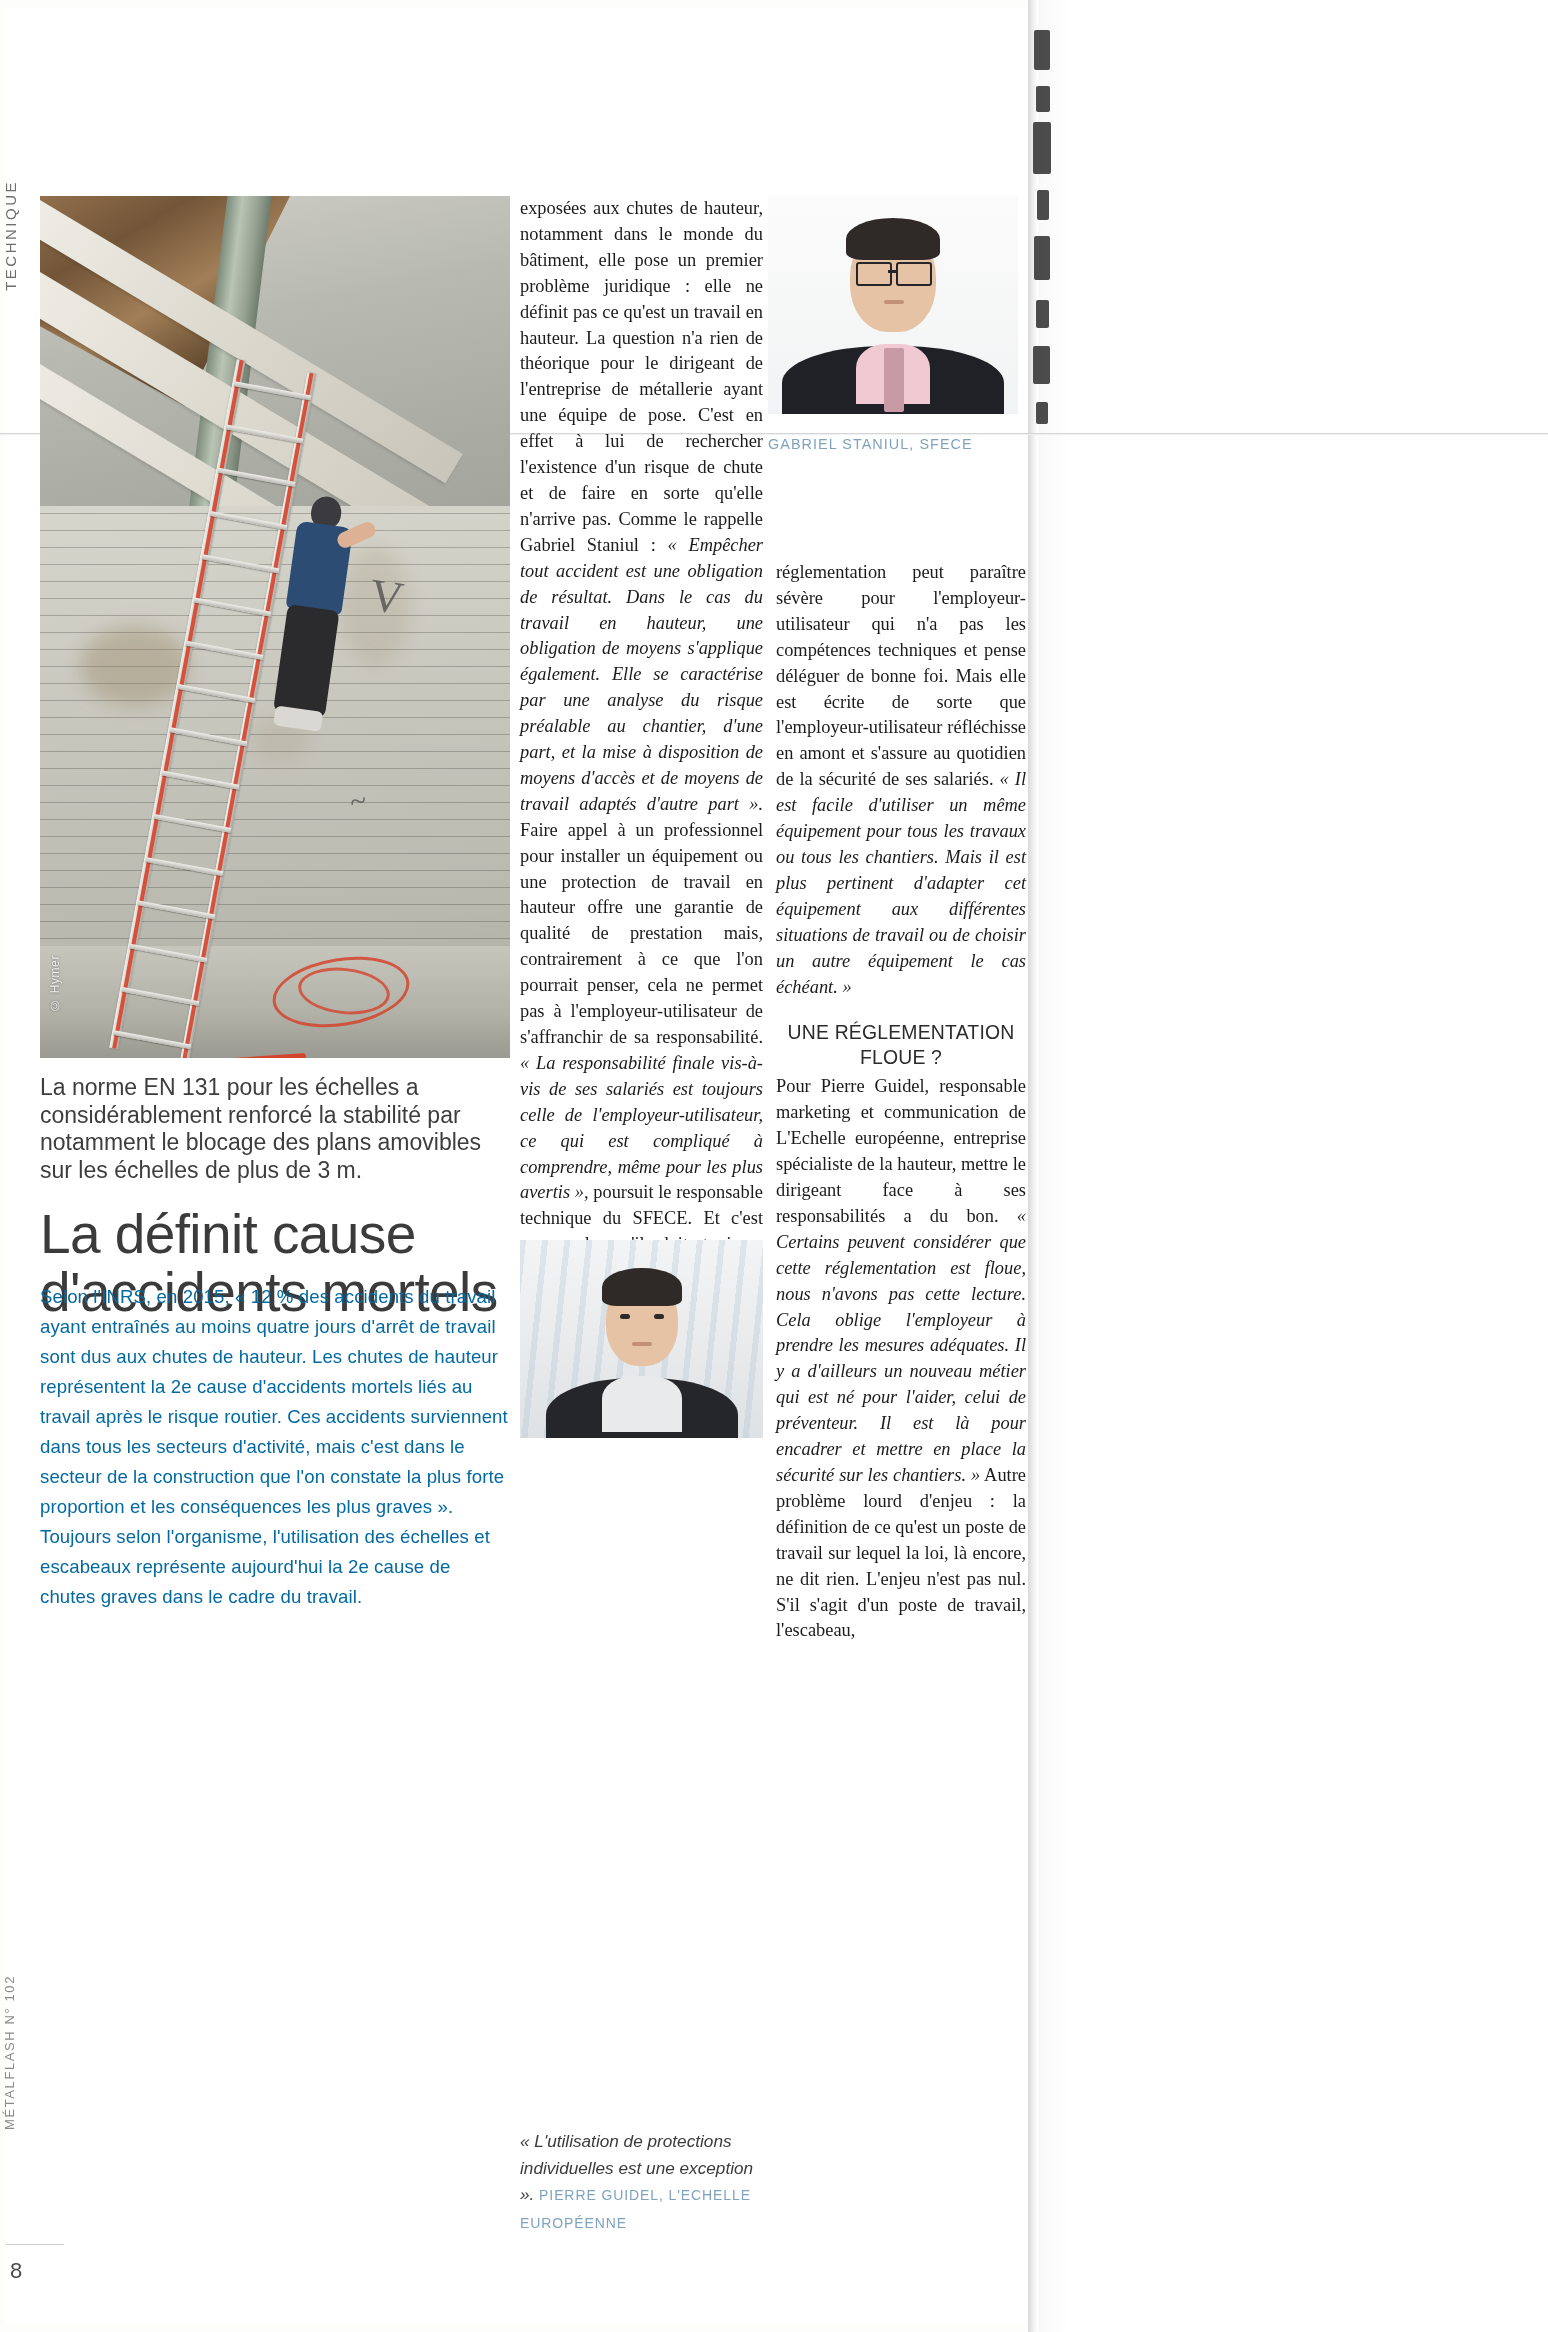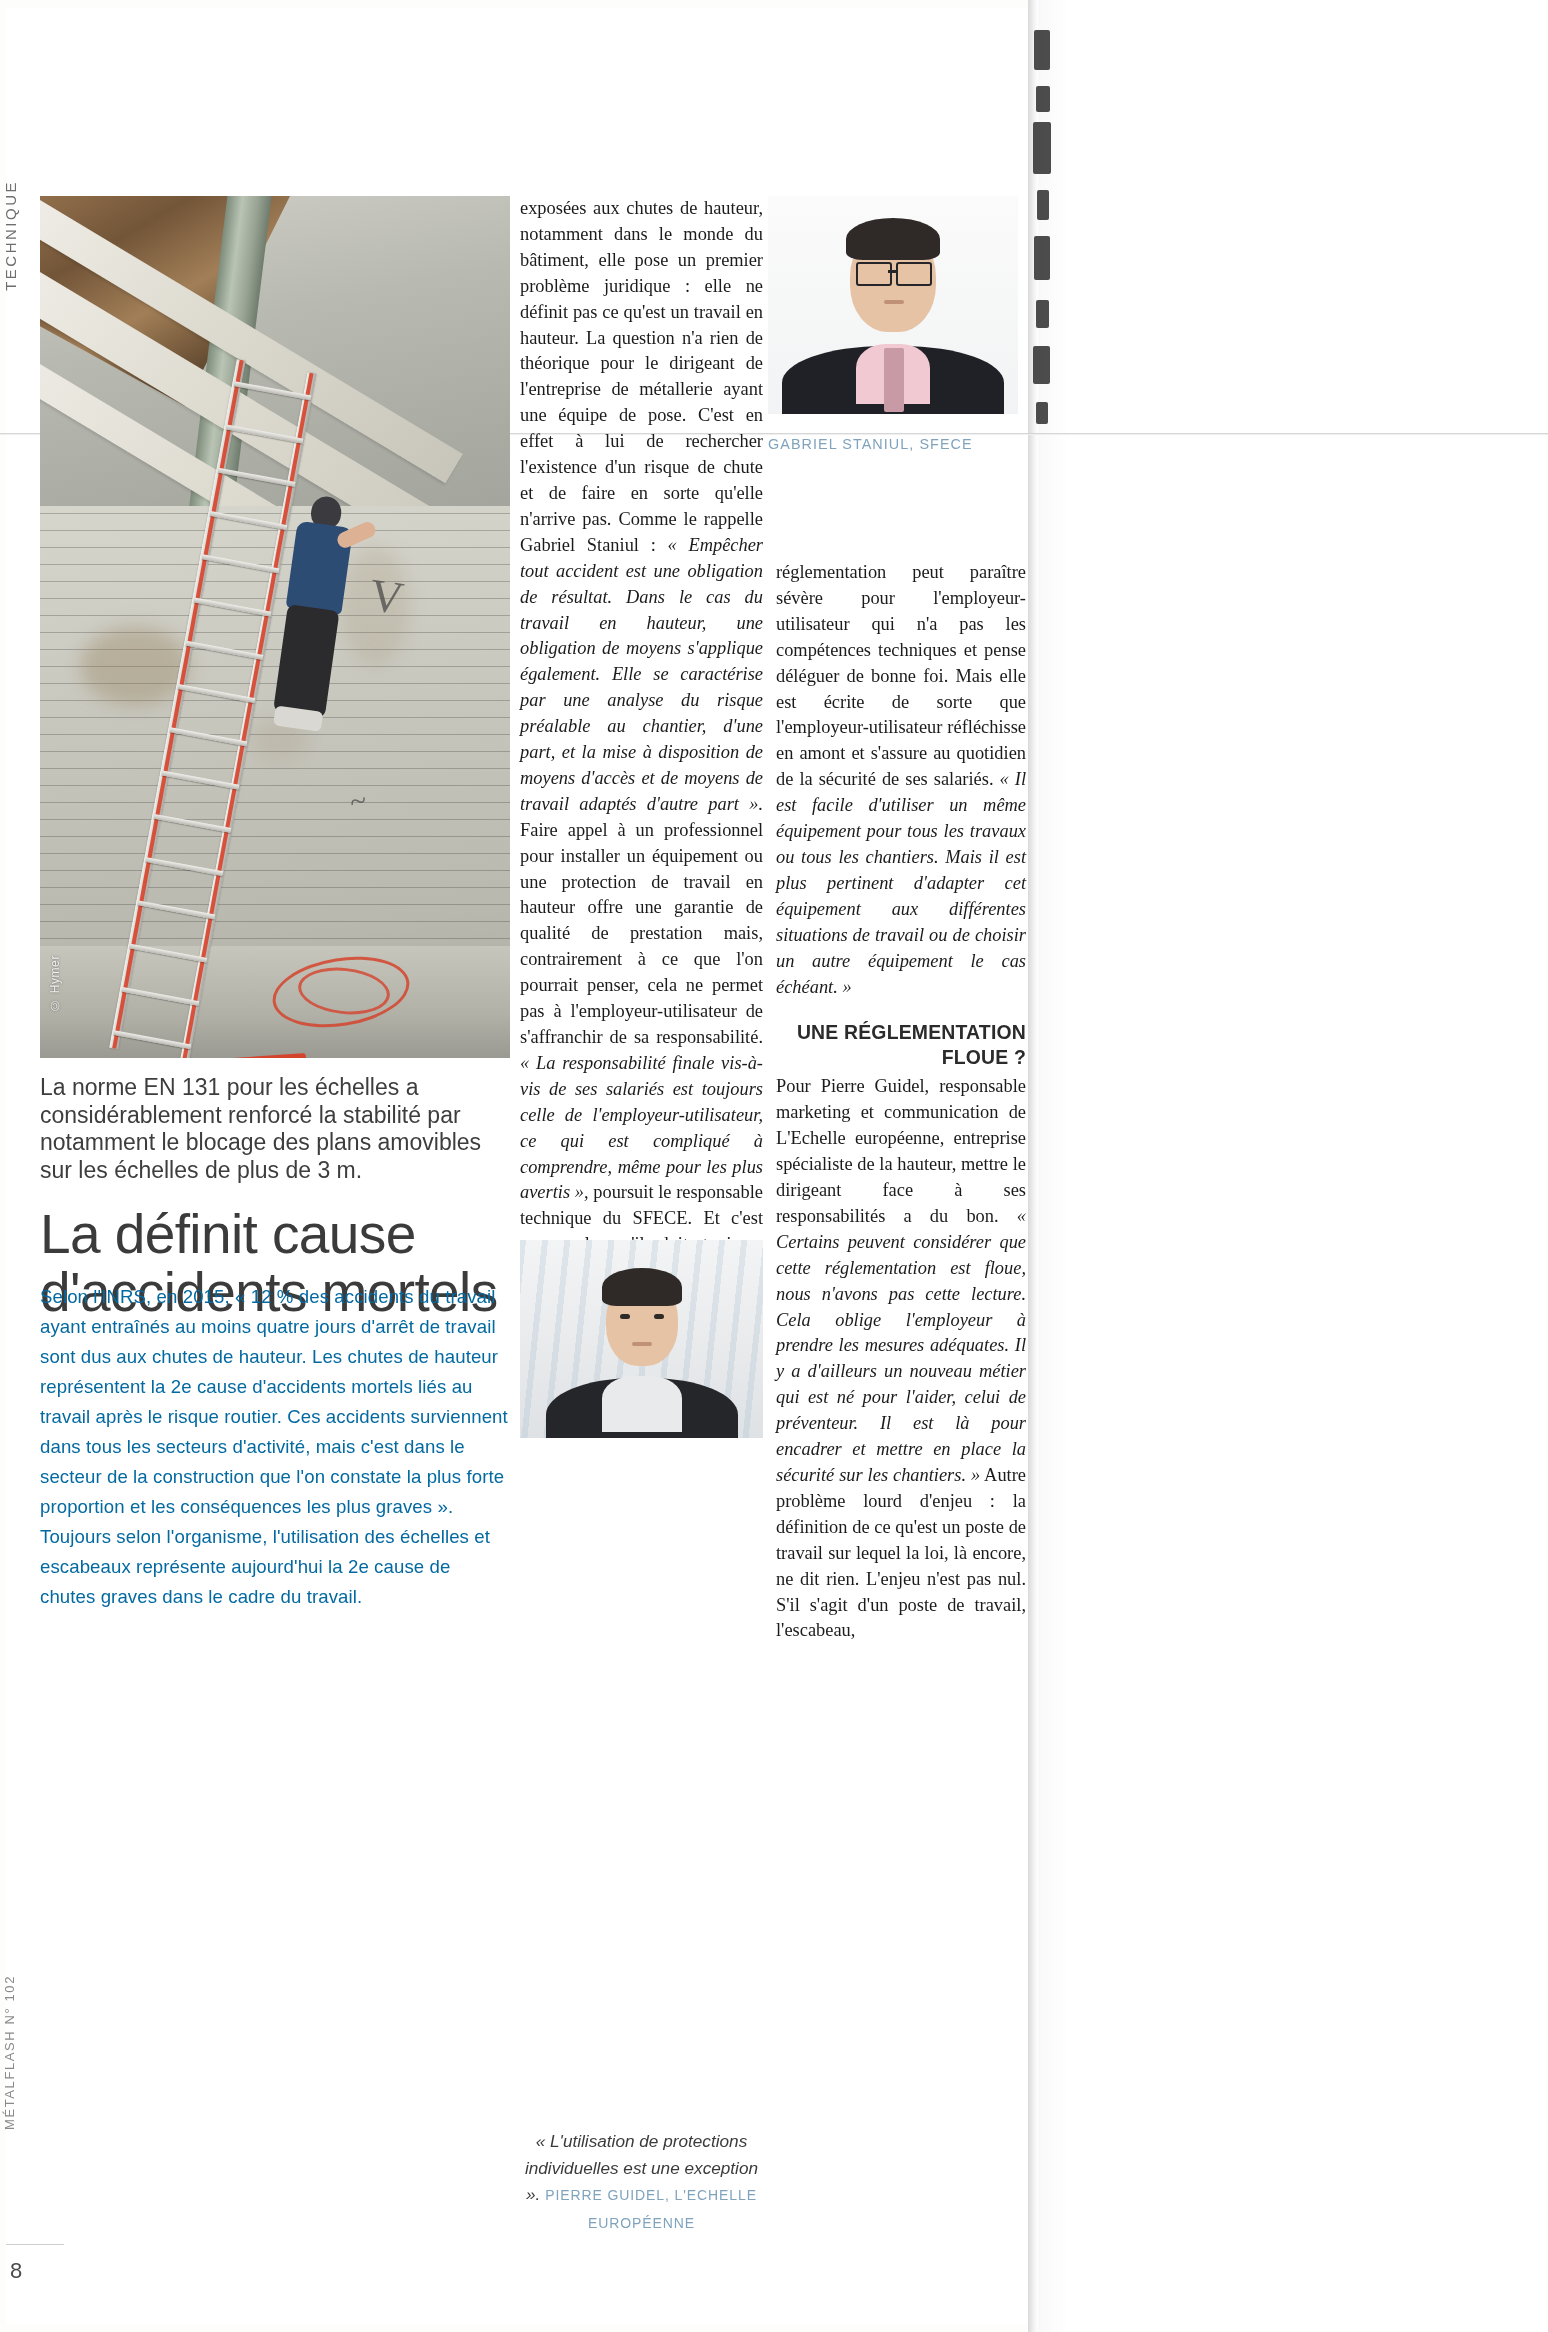--- a/index.html
+++ b/index.html
@@ -233,29 +233,29 @@
     font-size:17.6px;line-height:26.5px;color:#3b3b3b;
   }
   .attrib{
     font-family:"Liberation Sans",sans-serif;font-style:normal;font-weight:400;
     font-size:14.4px;letter-spacing:1.05px;color:#7fa3bd;
     display:block;margin-top:6px;
   }
   .caption-quote{
     position:absolute;left:520px;top:2128px;width:243px;
     font-family:"Liberation Sans",sans-serif;font-weight:300;font-style:italic;
-    font-size:17.2px;line-height:26.5px;color:#3b3b3b;text-align:center;
+    font-size:17.2px;line-height:26.5px;color:#3b3b3b;
   }
   .caption-quote .attrib{display:inline;margin:0;letter-spacing:.9px;font-size:14px;}
 
   .subhead{
     font-family:"Liberation Sans",sans-serif;
-    font-weight:700;font-size:19.4px;line-height:25px;
+    font-weight:400;font-size:19.4px;line-height:25px;
     color:#2b2b2b;letter-spacing:.2px;
-    margin:20px 0 4px 0;text-align:right;
+    margin:20px 0 4px 0;text-align:center;
   }
 
   p.tb{margin:0;}
   p.tb + p.tb{margin-top:0;}
 </style>
 </head>
 <body>
 
 <div class="scan-page">
 

